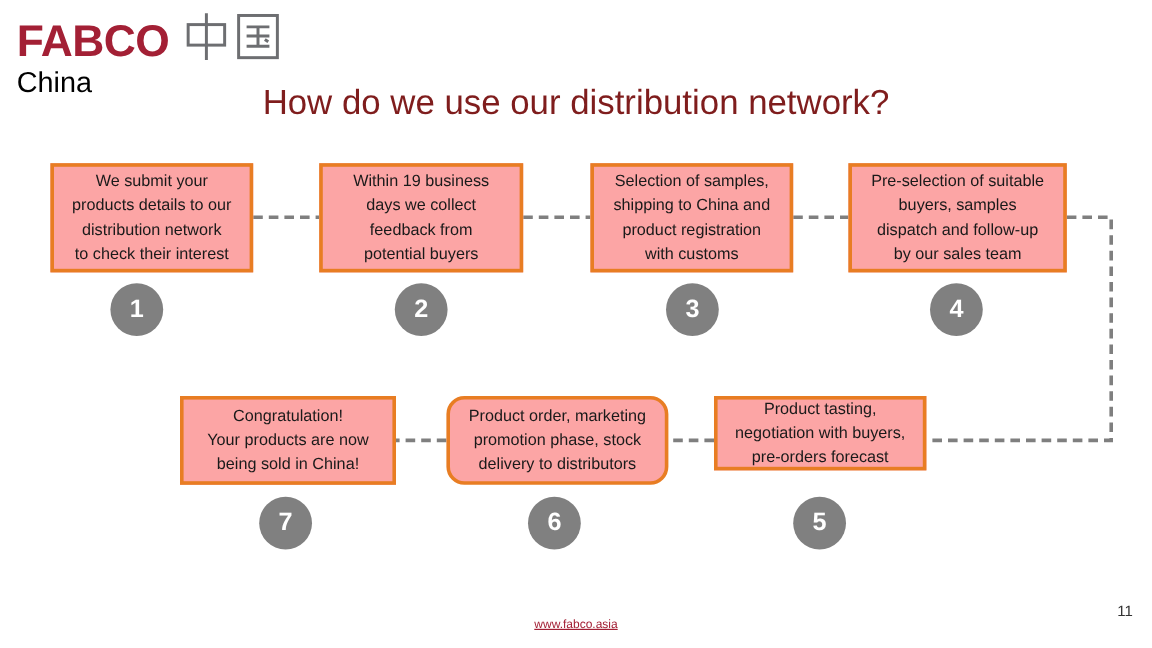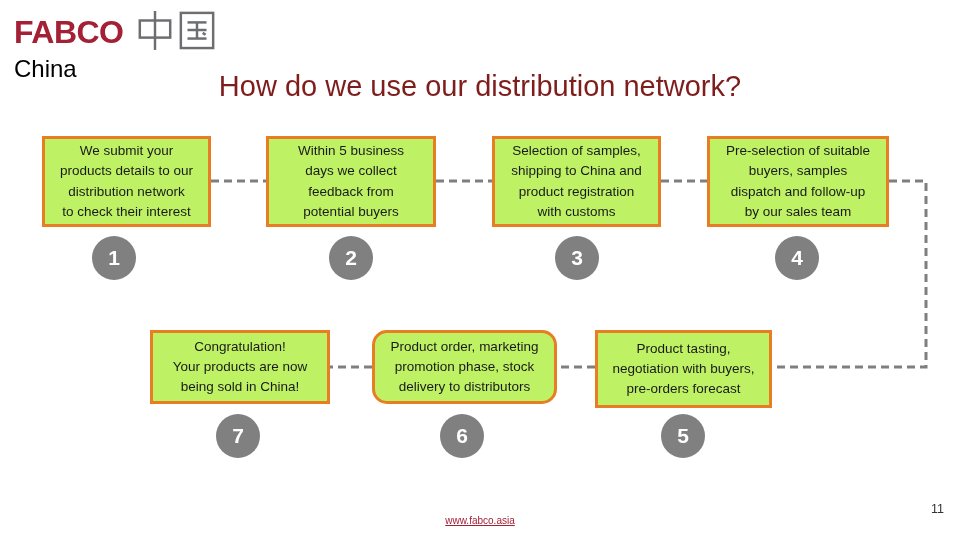--- a/index.html
+++ b/index.html
@@ -12,21 +12,21 @@
     position: relative;
     width: 960px;
     height: 540px;
     background: #ffffff;
     overflow: hidden;
   }
 
   
   .logo { position: absolute; left: 14px; top: 8px; }
   .logo-brand {
-    font-size: 32px;
+    font-size: 37px;
     font-weight: 700;
     letter-spacing: -0.5px;
     color: #A32035;
     line-height: 1;
     display: inline-block;
     vertical-align: top;
     margin-top: 8px;
   }
   .logo-cjk {
     display: inline-block;
@@ -50,38 +50,38 @@
     font-size: 29px;
     color: #7f1d1d;
     font-weight: 400;
   }
 
   
   .box {
     position: absolute;
     box-sizing: border-box;
     border: 3px solid #E87D23;
-    background: #bef264;
+    background: #fca5a5;
     color: #1a1a1a;
     font-size: 13.5px;
     line-height: 1.5;
     text-align: center;
     white-space: pre-line;
     display: flex;
     align-items: center;
     justify-content: center;
     padding: 2px 4px;
   }
   .box1 { left: 42px;  top: 136px; width: 169px; height: 91px; }
   .box2 { left: 266px; top: 136px; width: 170px; height: 91px; }
   .box3 { left: 492px; top: 136px; width: 169px; height: 91px; }
   .box4 { left: 707px; top: 136px; width: 182px; height: 91px; text-align: center; }
   .box7 { left: 150px; top: 330px; width: 180px; height: 74px; }
   .box6 { left: 372px; top: 330px; width: 185px; height: 74px; border-radius: 15px; }
-  .box5 { left: 595px; top: 330px; width: 177px; height: 78px; }
+  .box5 { left: 595px; top: 330px; width: 177px; height: 62px; }
 
   
   .circle {
     position: absolute;
     width: 44px;
     height: 44px;
     border-radius: 50%;
     background: #808080;
     color: #ffffff;
     font-size: 21px;
@@ -165,21 +165,21 @@
     </span>
     <div class="logo-sub">China</div>
   </div>
 
   <div class="title">How do we use our distribution network?</div>
 
   <div class="box box1">We submit your
 products details to our
 distribution network
 to check their interest</div>
-  <div class="box box2">Within 5 business
+  <div class="box box2">Within 19 business
 days we collect
 feedback from
 potential buyers</div>
   <div class="box box3">Selection of samples,
 shipping to China and
 product registration
 with customs</div>
   <div class="box box4">Pre-selection of suitable
 buyers, samples
 dispatch and follow-up

